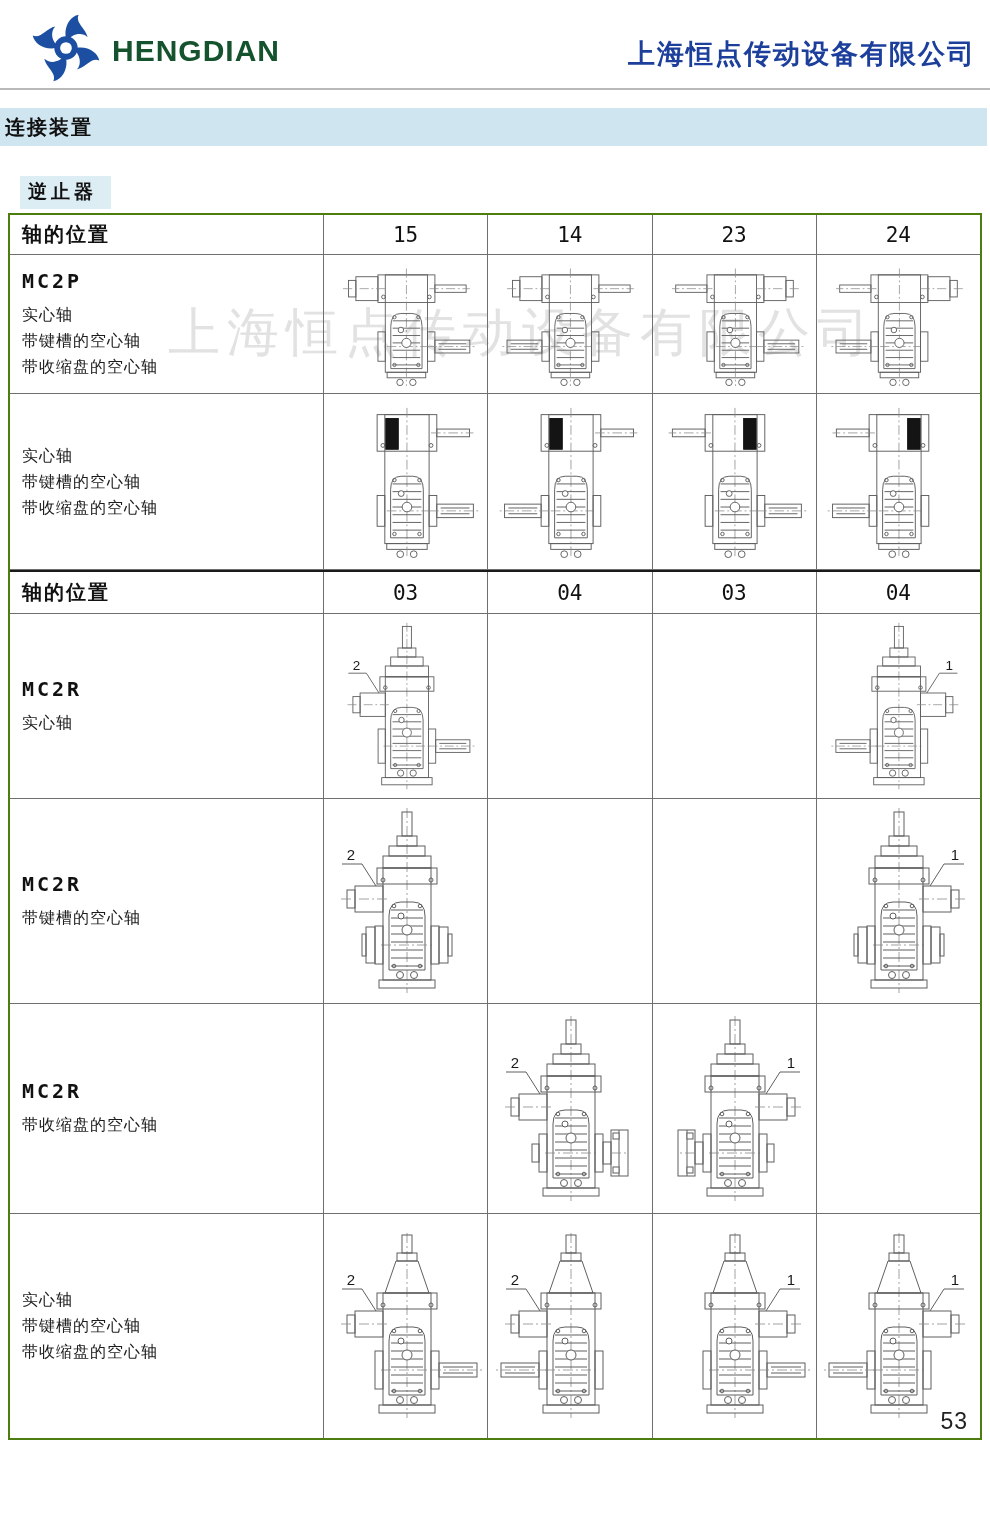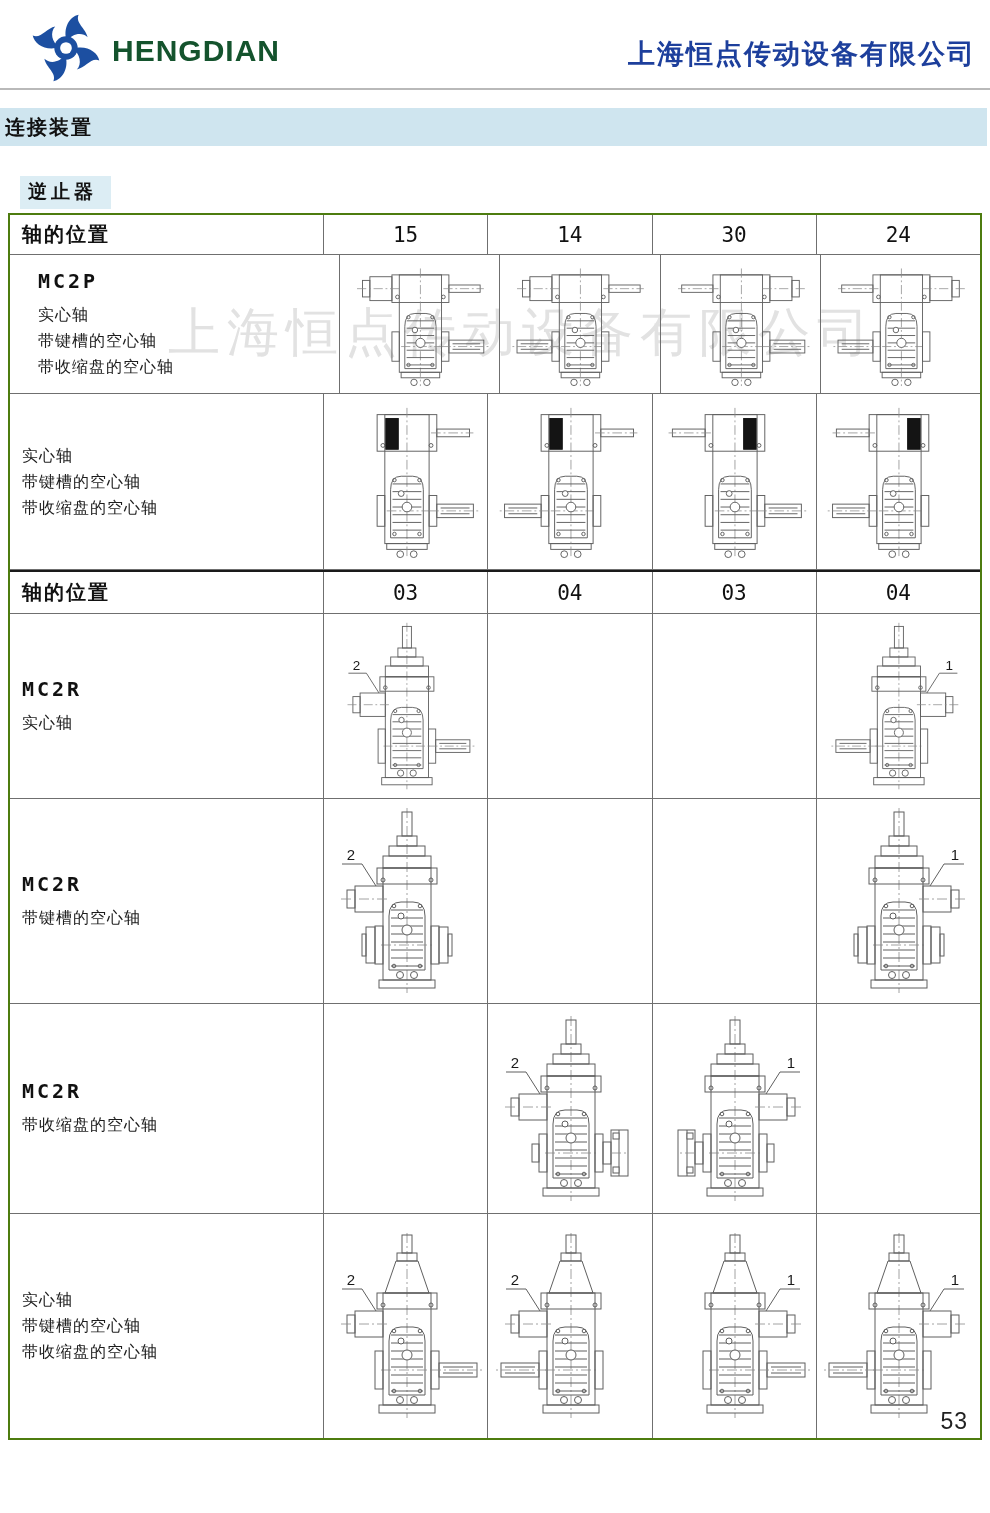--- a/index.html
+++ b/index.html
@@ -71,24 +71,24 @@
 <div class="section-band">连接装置</div>
 <div class="subsection">逆止器</div>
 
 <div class="watermark">上海恒点传动设备有限公司</div>
 
 <div class="positions-table">
     <div class="trow" style="height: 40px;">
       <div class="tcell head-label">轴的位置</div>
       <div class="tcell head-col">15</div>
       <div class="tcell head-col">14</div>
-      <div class="tcell head-col">30</div>
+      <div class="tcell head-col">23</div>
       <div class="tcell head-col">24</div>
     </div>
-    <div class="trow" style="height: 139px; padding-left: 16px;">
+    <div class="trow" style="height: 139px;">
       <div class="tcell lbl">
         <div class="model">MC2P</div>
         <div class="desc">实心轴</div>
         <div class="desc">带键槽的空心轴</div>
         <div class="desc">带收缩盘的空心轴</div>
       </div>
       <div class="tcell draw">
         <svg class="gb" viewBox="0 0 160 136" width="147" height="125">
           <rect x="58" y="14" width="46" height="106"></rect>
           <rect x="50" y="14" width="62" height="30"></rect>

